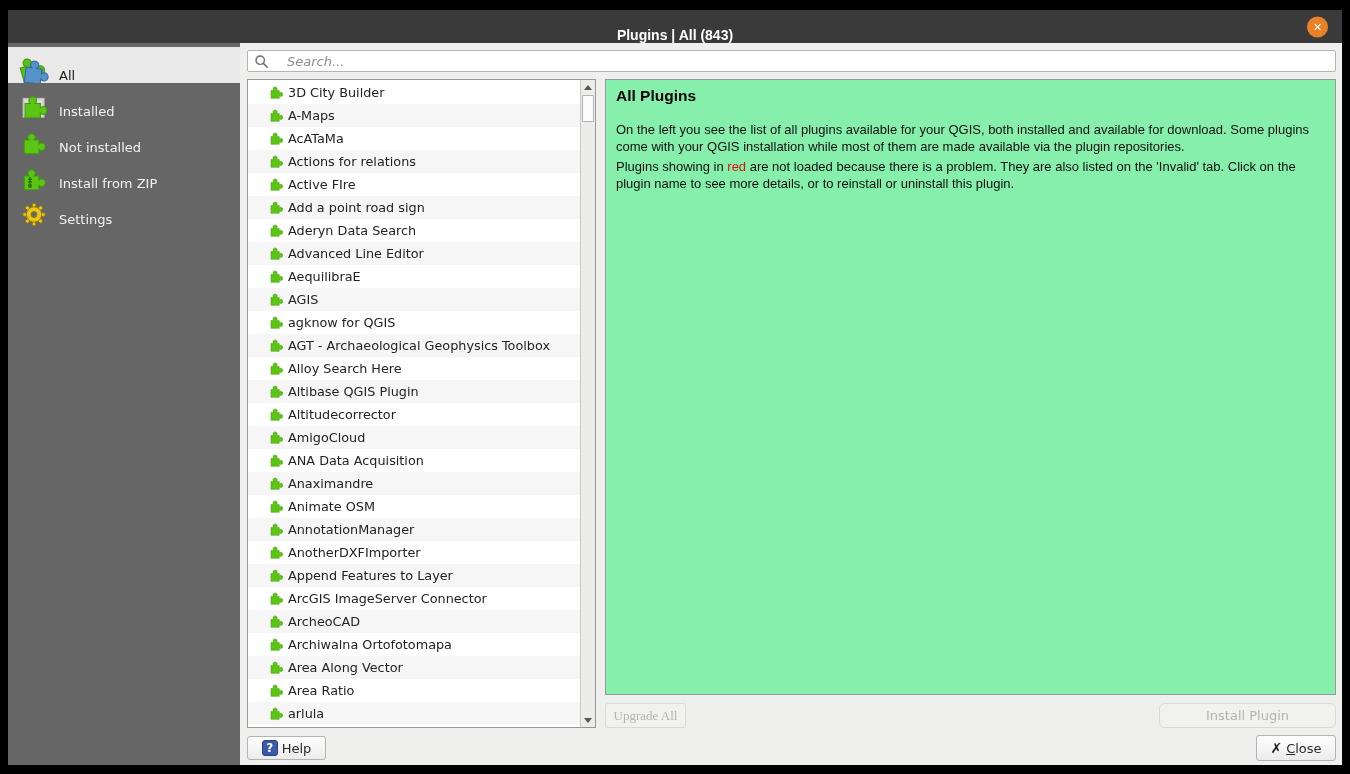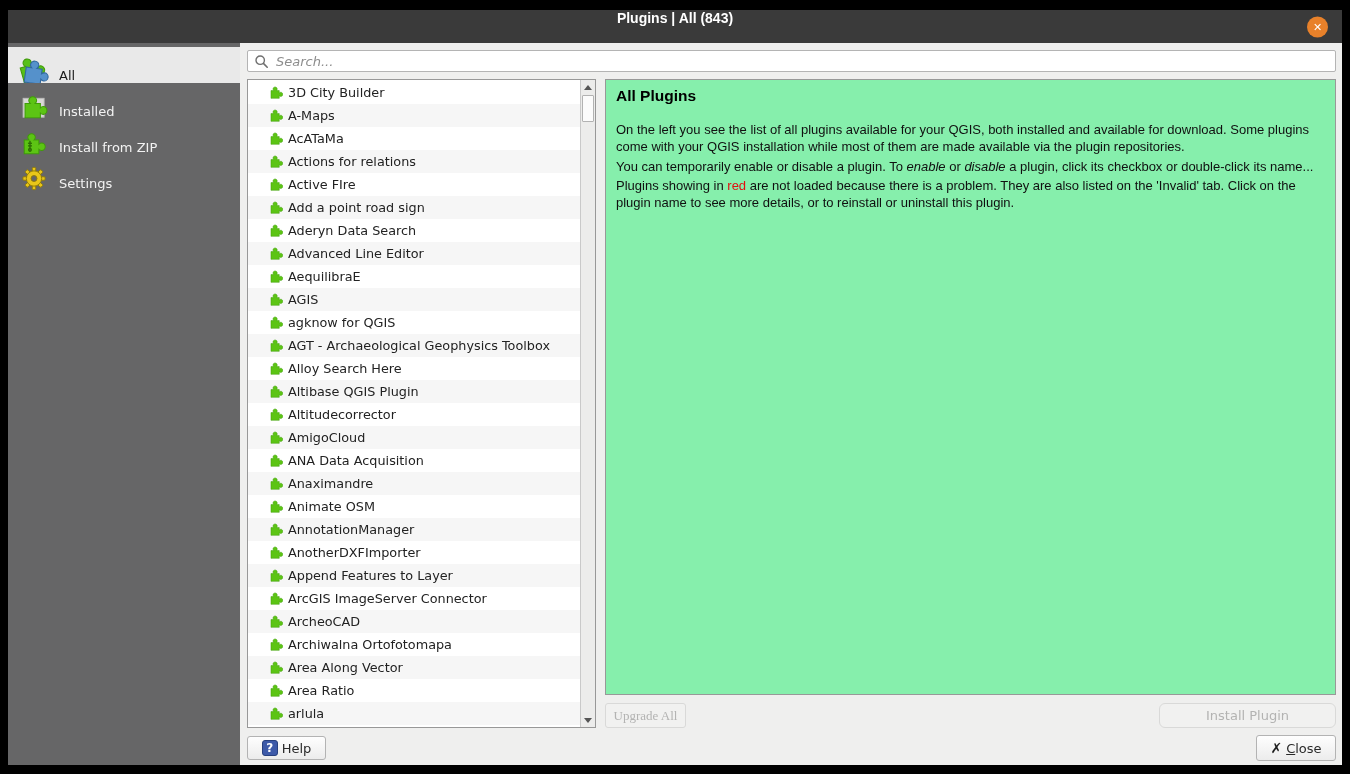--- a/index.html
+++ b/index.html
@@ -10,21 +10,21 @@
     font-family:"DejaVu Sans", sans-serif;
     overflow:hidden;
   }
   .dialog{
     position:absolute; left:8px; top:10px; width:1334px; height:755px;
     background:#efefee; display:flex; flex-direction:column;
   }
   
   .titlebar{
     height:33px; background:#3a3a3a; position:relative;
-    display:flex; align-items:flex-start; justify-content:center; flex:none;
+    display:flex; align-items:flex-end; justify-content:center; flex:none;
   }
   .title{
     color:#fff; font-weight:bold; font-size:14px;
     font-family:"Liberation Sans", sans-serif;
   }
   .close-btn{
     position:absolute; right:14px; top:50%; transform:translateY(-50%);
     width:21px; height:21px; border-radius:50%; background:#e8812a;
     display:flex; align-items:center; justify-content:center; cursor:pointer;
   }
@@ -41,21 +41,21 @@
   }
   .side-item.selected{ background:#e9e9e9; color:#1a1a1a; }
   .s-ico{ width:32px; display:flex; justify-content:center; flex:none; }
   .main{
     flex:1; display:flex; flex-direction:column;
     padding:7px 6px 4px 7px; min-width:0;
   }
   
   .search-box{
     height:22px; background:#fff; border:1px solid #b4b4b4; border-radius:2px;
-    display:flex; align-items:center; padding:0 6px; gap:7px; flex:none;
+    display:flex; align-items:center; padding:0 6px; gap:18px; flex:none;
     margin-bottom:7px;
   }
   .search-box input{
     flex:1; border:none; outline:none; font-size:13px;
     font-family:"DejaVu Sans", sans-serif; color:#222; background:transparent;
   }
   .search-box input::placeholder{ color:#8d8d8d; font-style:italic; }
   
   .content-row{ flex:1; display:flex; gap:9px; min-height:0; }
   .list-wrap{
@@ -156,20 +156,28 @@
         <span class="s-label">All</span>
       </div>
       <div class="side-item">
         <span class="s-ico">
           <svg width="27" height="24" viewBox="0 0 16 16">
             <rect x="0.4" y="2.2" width="14" height="12.6" fill="#d8d8d6" stroke="#bdbdbb" stroke-width="0.6"></rect>
             <use href="#puzzle" fill="#5cc414" stroke="#3f9d08" stroke-width="0.7" transform="translate(0.5,0)"></use>
           </svg>
         </span>
         <span class="s-label">Installed</span>
+      </div>
+      <div class="side-item">
+        <span class="s-ico">
+          <svg width="26" height="23" viewBox="0 0 16 16">
+            <use href="#puzzle" fill="#5cc414" stroke="#3f9d08" stroke-width="0.7"></use>
+          </svg>
+        </span>
+        <span class="s-label">Not installed</span>
       </div>
       <div class="side-item">
         <span class="s-ico">
           <svg width="26" height="23" viewBox="0 0 16 16">
             <use href="#puzzle" fill="#5cc414" stroke="#3f9d08" stroke-width="0.7"></use>
             <rect x="4.7" y="6.2" width="1" height="7.6" fill="#2d6e05"></rect>
             <rect x="3.8" y="7.4" width="2.8" height="0.9" fill="#2d6e05"></rect>
             <rect x="3.8" y="9.2" width="2.8" height="0.9" fill="#2d6e05"></rect>
             <circle cx="5.2" cy="12.4" r="1" fill="none" stroke="#2d6e05" stroke-width="0.8"></circle>
           </svg>
@@ -392,21 +400,20 @@
                 <div class="tri-down"></div>
               </div>
           </div>
         </div>
 
         <div class="right-col">
           <div class="panel">
             <h1>All Plugins</h1>
             <div id="panel-paragraphs">
                 <p><span>On the left you see the list of all plugins available for your QGIS, both installed and available for download. Some plugins come with your QGIS installation while most of them are made available via the plugin repositories.</span></p>
-                <p><span>You can temporarily enable or disable a plugin. To </span><span class="seg-italic">enable</span><span> or </span><span class="seg-italic">disable</span><span> a plugin, click its checkbox or double-click its name...</span></p>
                 <p><span>Plugins showing in </span><span class="seg-red">red</span><span> are not loaded because there is a problem. They are also listed on the 'Invalid' tab. Click on the plugin name to see more details, or to reinstall or uninstall this plugin.</span></p>
               </div>
           </div>
           <div class="btn-row">
             <button class="btn disabled btn-upgrade">Upgrade All</button>
             <button class="btn disabled btn-install">Install Plugin</button>
           </div>
         </div>
 
       </div>

